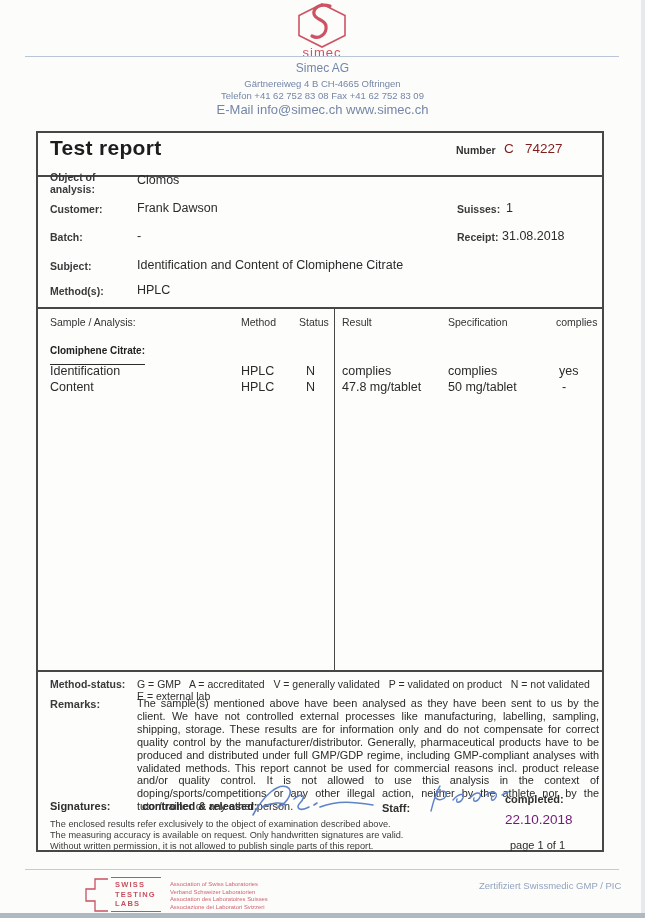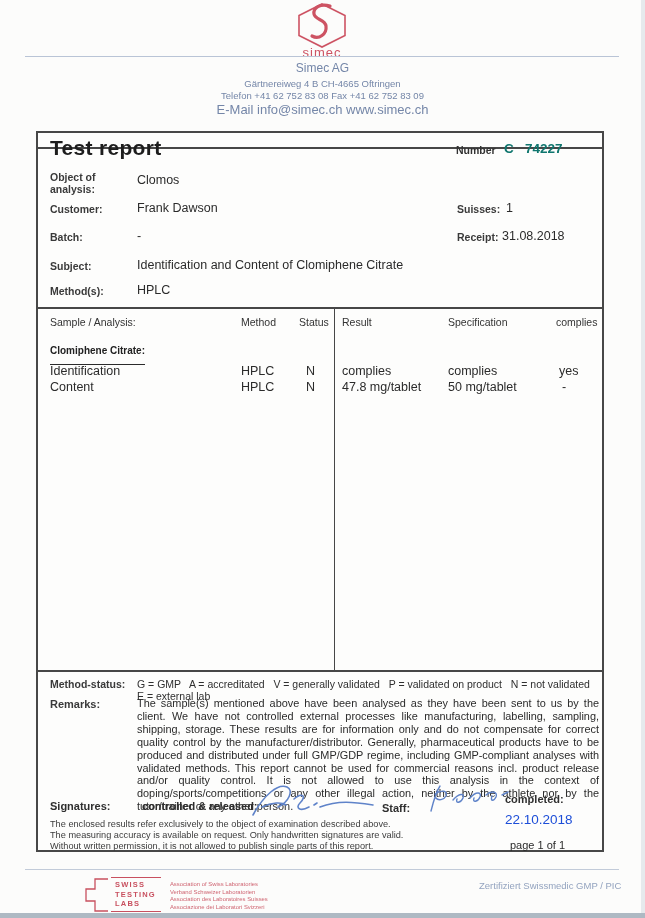--- a/index.html
+++ b/index.html
@@ -19,24 +19,24 @@
   .rule-top { position:absolute; left:25px; top:56px; width:594px; height:1px; background:#b9c4d6; }
   .lh-line { position:absolute; left:0; width:645px; text-align:center; color:#7486a8; }
   .lh-company { top:61px; font-size:12px; }
   .lh-addr { top:78px; font-size:9.5px; }
   .lh-contact { top:90px; font-size:9.5px; }
   .lh-email { top:102px; font-size:13px; }
 
   
   .box { position:absolute; left:36px; top:131px; width:568px; height:721px; border:2px solid #474747; background:#fdfdfc; }
   .abs { position:absolute; }
-  .title-row { position:absolute; left:0; top:0; width:100%; height:16px; border-bottom:2px solid #474747; }
+  .title-row { position:absolute; left:0; top:0; width:100%; height:44px; border-bottom:2px solid #474747; }
   .report-title { position:absolute; left:12px; top:3px; font-size:21px; font-weight:bold; color:#1d1d1d; letter-spacing:0.3px; }
   .num-label { position:absolute; left:418px; top:11px; font-size:10.5px; font-weight:bold; color:#333; }
-  .num-value { position:absolute; left:466px; top:8px; font-size:13.5px; font-weight:bold; color:#0f766e; white-space:pre; }
+  .num-value { position:absolute; left:466px; top:8px; font-size:13.5px; font-weight:normal; color:#7f1d1d; white-space:pre; }
 
   .m-label { font-size:10.5px; font-weight:bold; color:#3a3a3a; line-height:12px; }
   .m-value { font-size:12.5px; color:#2b2b2b; white-space:nowrap; }
 
   .table-sec { position:absolute; left:0; top:174px; width:100%; height:363px; border-top:2px solid #474747; }
   .v-divider { position:absolute; left:296px; top:0; width:1px; height:100%; background:#474747; }
   .th { position:absolute; top:7px; font-size:10.5px; font-weight:normal; color:#333; white-space:nowrap; }
   .td { position:absolute; font-size:12.5px; color:#2b2b2b; white-space:nowrap; }
   .group-title { position:absolute; left:12px; top:36px; font-size:10px; font-weight:bold; color:#222;
                  border-bottom:1.5px solid #2b2b2b; padding-bottom:8px; }
@@ -49,21 +49,21 @@
   .remarks-label { position:absolute; left:12px; top:565px; font-size:11px; font-weight:bold; color:#3a3a3a; }
   .remarks-text { position:absolute; left:99px; top:564px; width:462px; font-size:10.9px; line-height:12.9px;
                   color:#2b2b2b; text-align:justify; }
 
   .sig-label { position:absolute; left:12px; top:667px; font-size:11px; font-weight:bold; color:#2f2f2f; }
   .sig-controlled { position:absolute; left:104px; top:667px; font-size:11px; font-weight:bold; color:#2f2f2f; }
   .sig1 { position:absolute; left:212px; top:646px; }
   .sig-staff { position:absolute; left:344px; top:669px; font-size:11px; font-weight:bold; color:#2f2f2f; }
   .sig2 { position:absolute; left:384px; top:650px; }
   .completed-label { position:absolute; left:467px; top:660px; font-size:11px; font-weight:bold; color:#2f2f2f; }
-  .completed-date { position:absolute; left:467px; top:679px; font-size:13.5px; color:#1d4ed8; }
+  .completed-date { position:absolute; left:467px; top:679px; font-size:13.5px; color:#701a75; }
   .page-count { position:absolute; left:472px; top:706px; font-size:11px; color:#2b2b2b; }
   .disclaimer { position:absolute; left:12px; top:686px; font-size:9.2px; line-height:11px; color:#3c3c3c; }
 
   
   .rule-bottom { position:absolute; left:25px; top:869px; width:594px; height:1px; background:#c2cbd9; }
   .labs { position:absolute; left:84px; top:877px; display:flex; align-items:flex-start; }
   .labs-words { margin-left:1px; border-top:1px solid #c8505f; border-bottom:1px solid #c8505f;
                 padding:2px 5px 2px 4px; color:#c8505f; font-size:7.5px; font-weight:bold;
                 letter-spacing:1.2px; line-height:9.6px; }
   .labs-assoc { margin-left:9px; padding-top:4px; color:#cf6572; font-size:5.9px; line-height:7.6px; }

